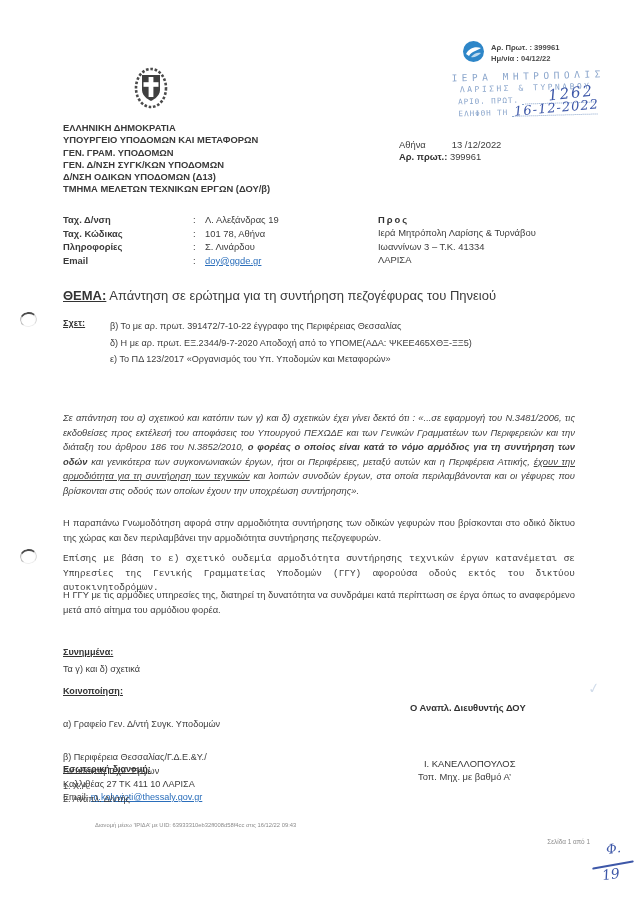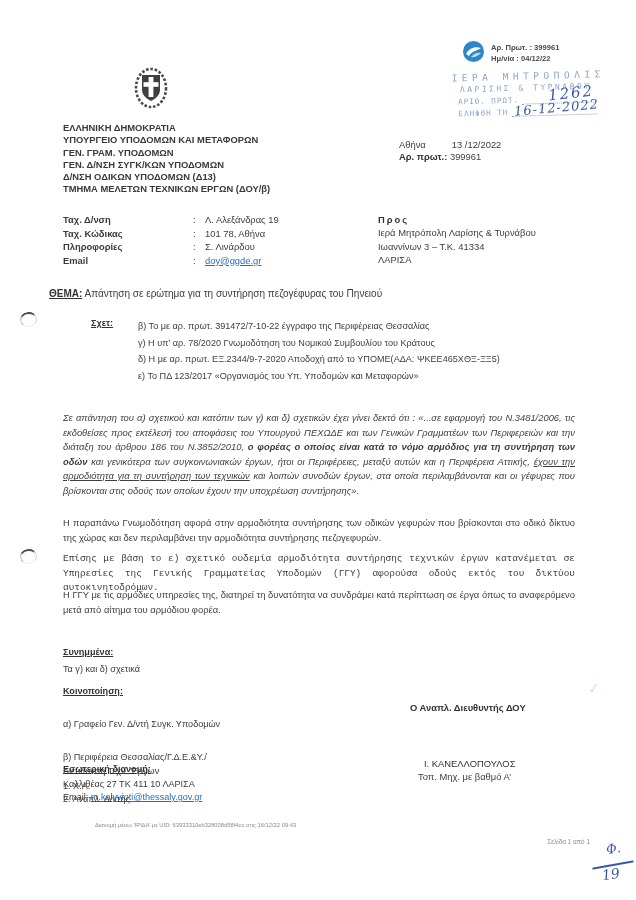--- a/index.html
+++ b/index.html
@@ -42,25 +42,25 @@
   .contact-row { display:flex; white-space:nowrap; }
   .contact-label { width:130px; font-weight:bold; color:#3a3a3a; }
   .contact-colon { width:12px; }
   a.link { color:#2a6ebb; text-decoration:underline; }
 
   
   .recipient { left:378px; top:213px; font-size:9.4px; line-height:13.4px; }
   .recipient-label { font-weight:bold; letter-spacing:2px; color:#333; }
 
   
-  .subject { left:49px; top:288px; font-size:10px; white-space:nowrap; }
+  .subject { left:63px; top:288px; font-size:13px; white-space:nowrap; }
   .lbl-bu { font-weight:bold; text-decoration:underline; color:#333; }
 
   
-  .refs { left:63px; top:318px; font-size:9.1px;margin-left:28px; }
+  .refs { left:63px; top:318px; font-size:9.1px; }
   .refs-label { position:absolute; left:0; top:0; }
   .refs-items { margin-left:47px; line-height:16.6px; white-space:nowrap; }
 
   
   .para { left:63px; width:512px; font-size:9.4px; line-height:14.6px; text-align:justify; color:#3f3f3f; }
   .p1 { top:411px; font-style:italic; }
   .p1 .b { font-weight:bold; }
   .p1 .u { text-decoration:underline; }
   .p2 { top:516px; }
   .p3 { top:552px;font-family:Liberation Mono, monospace; }
@@ -185,21 +185,20 @@
 
 <div class="abs subject">
   <span class="lbl-bu">ΘΕΜΑ:</span>
   <span>Απάντηση σε ερώτημα για τη συντήρηση πεζογέφυρας του Πηνειού</span>
 </div>
 
 <div class="abs refs">
   <span class="refs-label lbl-bu">Σχετ:</span>
   <div class="refs-items">
     <div>β) Το με αρ. πρωτ. 391472/7-10-22 έγγραφο της Περιφέρειας Θεσσαλίας</div>
-    <div>γ) Η υπ’ αρ. 78/2020 Γνωμοδότηση του Νομικού Συμβουλίου του Κράτους</div>
     <div>δ) Η με αρ. πρωτ. ΕΞ.2344/9-7-2020 Αποδοχή από το ΥΠΟΜΕ(ΑΔΑ: ΨΚΕΕ465ΧΘΞ-ΞΞ5)</div>
     <div>ε) Το ΠΔ 123/2017 «Οργανισμός του Υπ. Υποδομών και Μεταφορών»</div>
   </div>
 </div>
 
 <div class="abs para p1">
   <span>Σε απάντηση του α) σχετικού και κατόπιν των γ) και δ) σχετικών έχει γίνει δεκτό ότι : «...σε εφαρμογή του Ν.3481/2006, τις εκδοθείσες προς εκτέλεσή του αποφάσεις του Υπουργού ΠΕΧΩΔΕ και των Γενικών Γραμματέων των Περιφερειών και την διάταξη του άρθρου 186 του Ν.3852/2010, </span><span class="b">ο φορέας ο οποίος είναι κατά το νόμο αρμόδιος για τη συντήρηση των οδών</span><span> και γενικότερα των συγκοινωνιακών έργων, ήτοι οι Περιφέρειες, μεταξύ αυτών και η Περιφέρεια Αττικής, </span><span class="u">έχουν την αρμοδιότητα για τη συντήρηση των τεχνικών</span><span> και λοιπών συνοδών έργων, στα οποία περιλαμβάνονται και οι γέφυρες που βρίσκονται στις οδούς των οποίων έχουν την υποχρέωση συντήρησης».</span>
 </div>
 <div class="abs para p2">Η παραπάνω Γνωμοδότηση αφορά στην αρμοδιότητα συντήρησης των οδικών γεφυρών που βρίσκονται στο οδικό δίκτυο της χώρας και δεν περιλαμβάνει την αρμοδιότητα συντήρησης πεζογεφυρών.</div>
 <div class="abs para p3">Επίσης με βάση το ε) σχετικό ουδεμία αρμοδιότητα συντήρησης τεχνικών έργων κατανέμεται σε Υπηρεσίες της Γενικής Γραμματείας Υποδομών (ΓΓΥ) αφορούσα οδούς εκτός του δικτύου αυτοκινητοδρόμων.</div>

